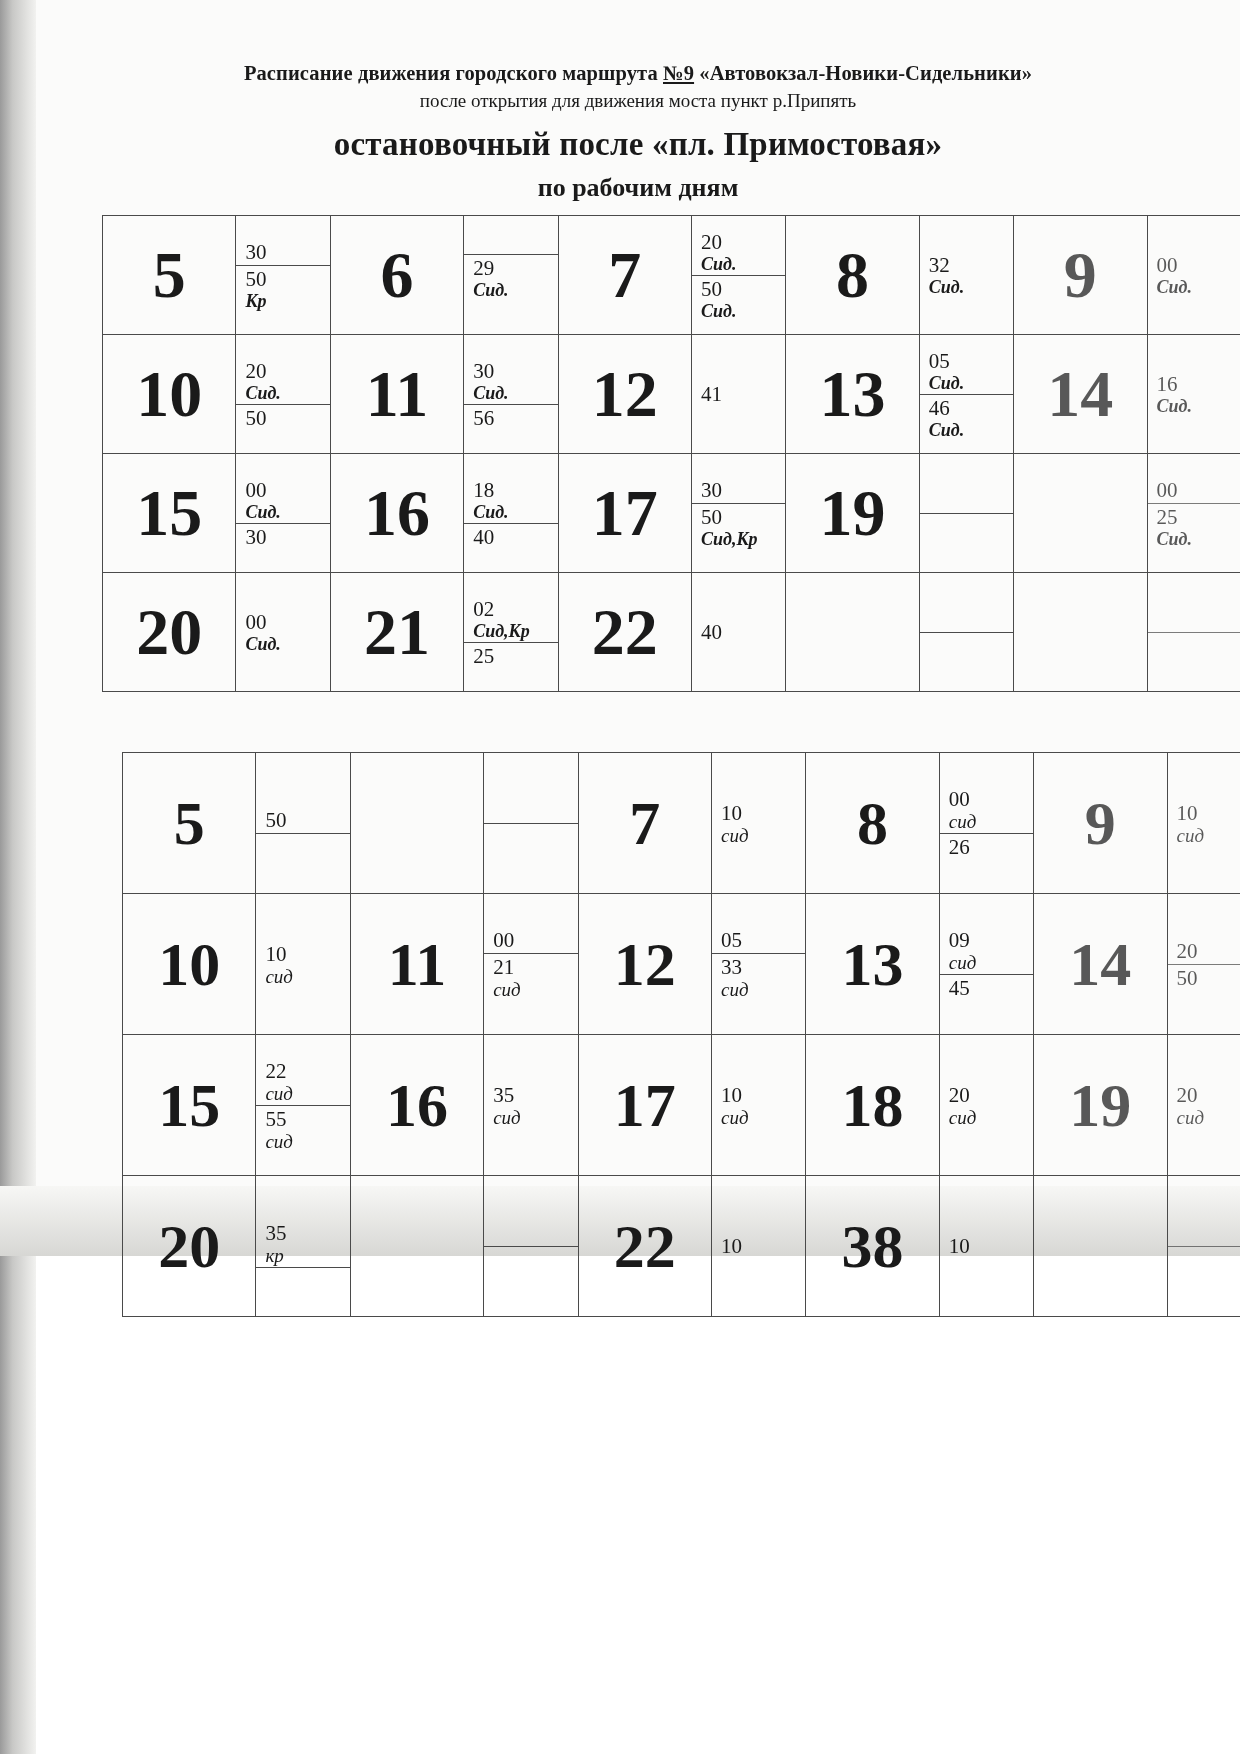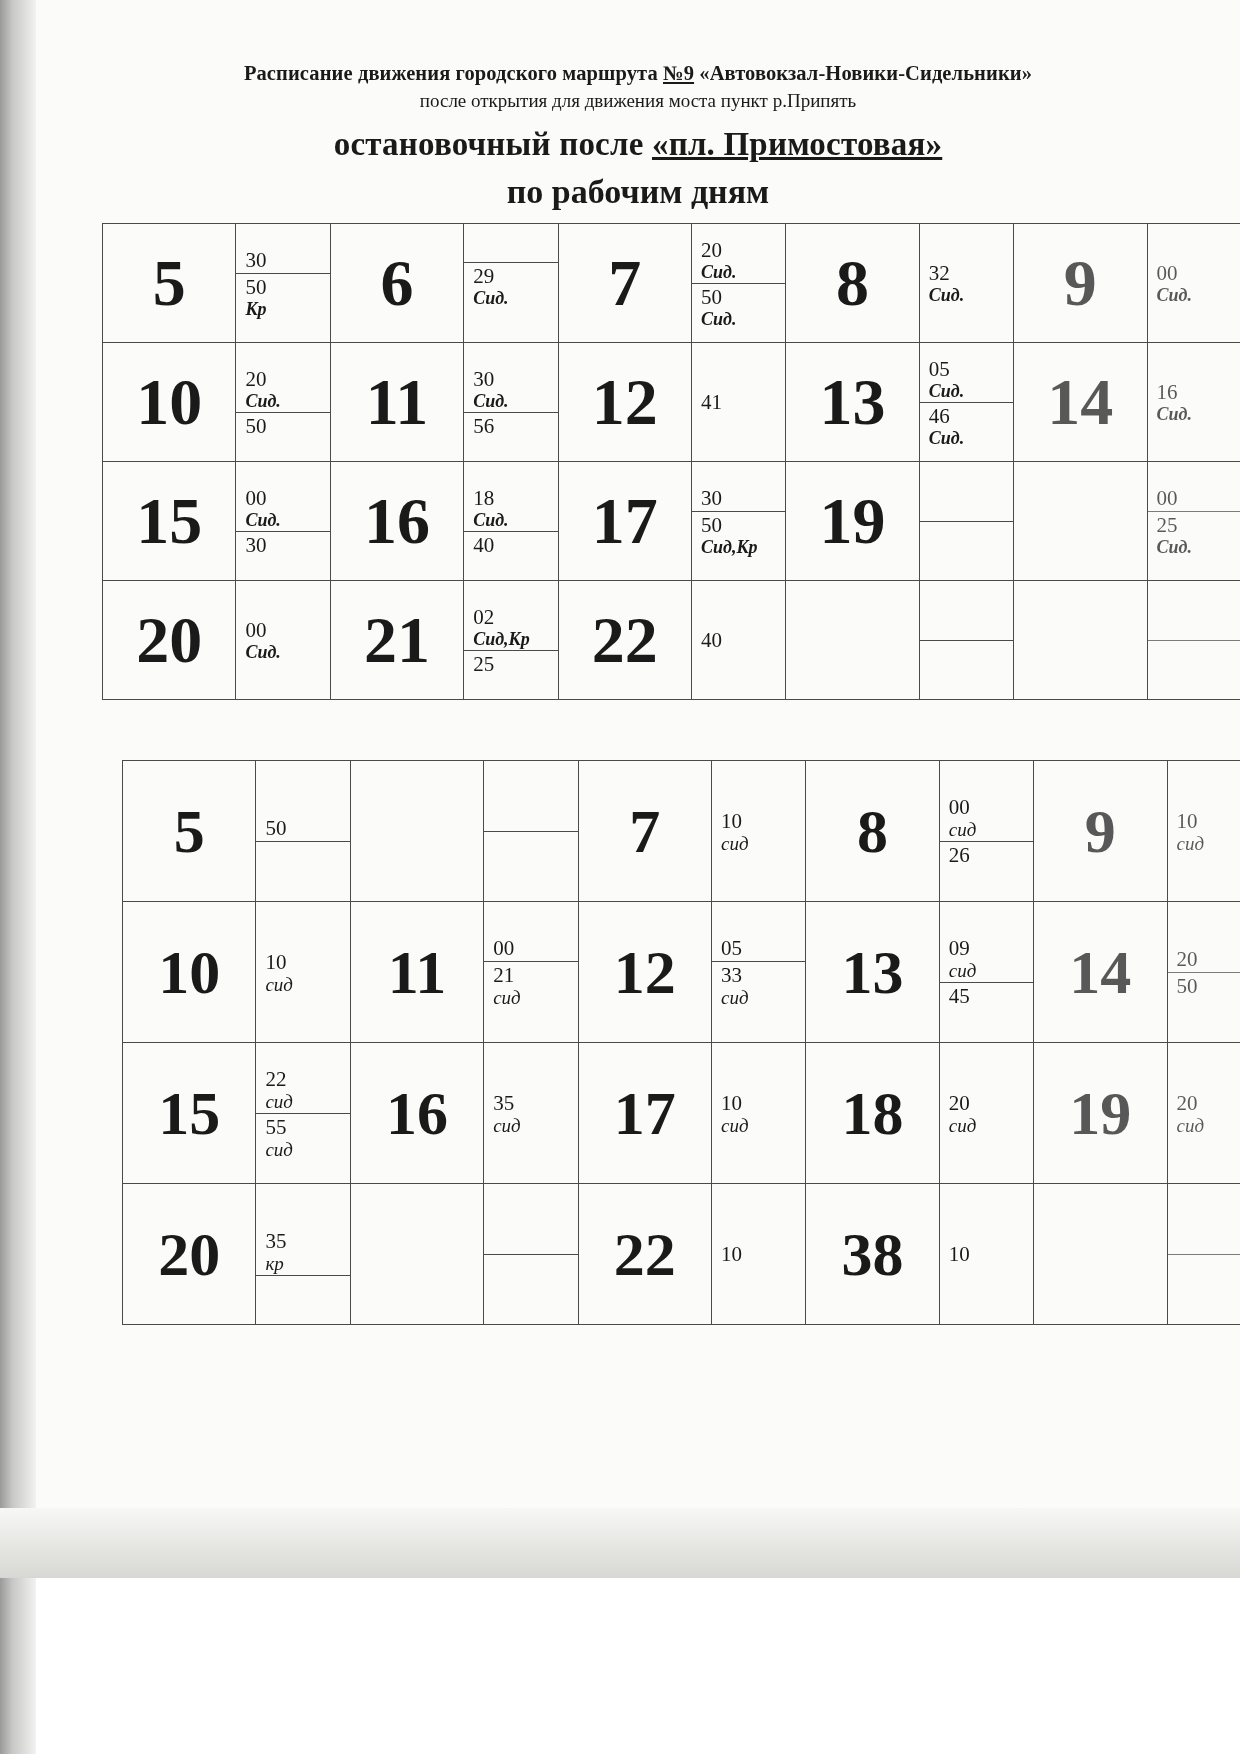--- a/index.html
+++ b/index.html
@@ -14,21 +14,21 @@
     font-family: "Liberation Serif", serif;
     color: #1a1a1a;
     overflow: hidden;
   }
 
   
   .page {
     position: absolute;
     left: 0; top: 0;
     width: 1240px;
-    height: 1578px;
+    height: 1256px;
     background: #fbfbfa;
   }
   
   .scan-edge-left {
     position: absolute;
     left: 0; top: 0;
     width: 36px; height: 1754px;
     background: linear-gradient(to right, #9a9a9a 0%, #c8c8c6 35%, #f2f2f0 100%);
   }
   .scan-edge-bottom {
@@ -60,24 +60,24 @@
     font-size: 19px;
     line-height: 1.25;
     margin-top: 3px;
   }
   .hdr-stop {
     margin-top: 14px;
     font-size: 33px;
     font-weight: bold;
     letter-spacing: 0.2px;
   }
-  .hdr-stop .u { text-decoration: underline; }
+  .hdr-stop .u { }
   .hdr-sub {
     margin-top: 10px;
-    font-size: 34px;
+    font-size: 26px;
     font-weight: bold;
   }
   .hdr-sub2 {
     margin-top: 0px;
     font-size: 27px;
     font-weight: bold;
     text-align: center;
   }
 
   

